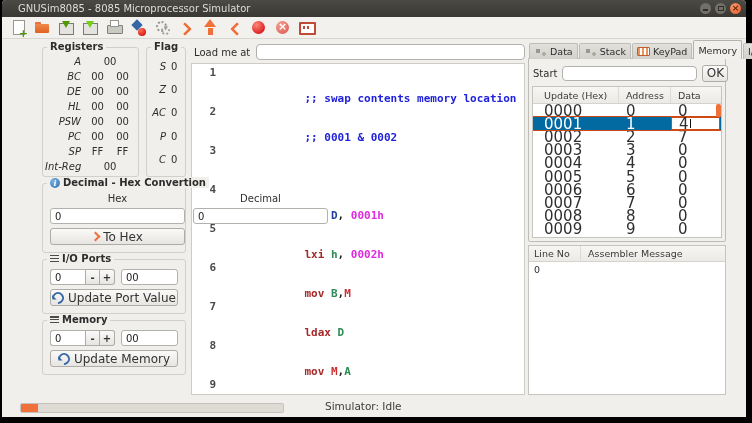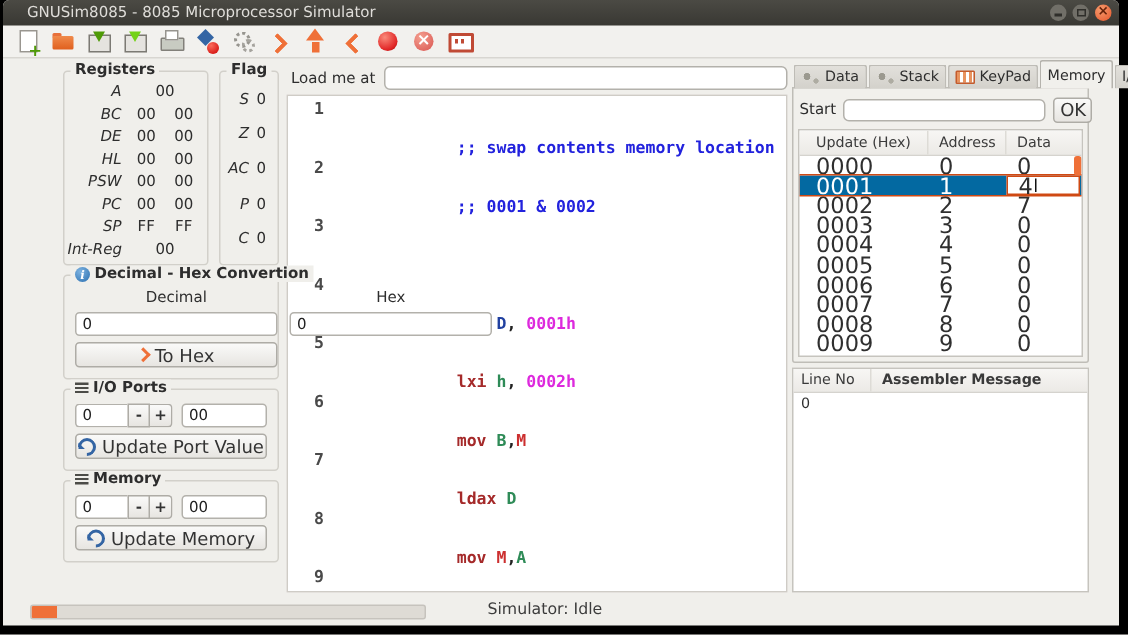--- a/index.html
+++ b/index.html
@@ -147,21 +147,21 @@
   .mrow.sel .c1,.mrow.sel .c2{color:#fff;}
   .mc3.edit{background:#fff;border:1px solid #cf4913;height:100%;display:flex;align-items:center;margin-right:1px;}
   .caret{display:none;}
   .mc3.edit .caret{display:inline-block;width:1px;height:9px;background:#111;margin-left:1px;}
   .vthumb{position:absolute;right:0;top:17px;width:5px;height:13px;background:#ef7038;border-radius:2px;}
   .pane2{flex:1;background:#fff;border:1px solid #c6c4be;margin-top:3px;margin-bottom:2px;overflow:hidden;}
   .lhead{display:flex;height:15px;align-items:center;background:linear-gradient(#f7f6f4,#eceae6);
          border-bottom:1px solid #d5d3ce;font-size:9.5px;color:#3a3a3a;}
   .lhead .hc{border-right:1px solid #dddbd6;height:100%;display:flex;align-items:center;box-sizing:border-box;}
   .lc1{width:52px;padding-left:5px;box-sizing:border-box;}
-  .lc2{flex:1;padding-left:7px;box-sizing:border-box;font-weight:bold;}
+  .lc2{flex:1;padding-left:7px;box-sizing:border-box;}
   .lrow{display:flex;height:15px;align-items:center;font-size:9.5px;color:#2f2f2f;}
 
   
   .statusbar{height:20px;flex:none;position:relative;}
   .progress{position:absolute;left:18px;top:6px;width:262px;height:8px;background:#dedbd5;
             border:1px solid #c6c3bd;border-radius:2px;overflow:hidden;}
   .progress .fill{width:17px;height:100%;background:#ef7038;}
   .statustext{position:absolute;left:323px;top:3px;font-size:10.5px;color:#3c3c3c;}
 </style>
 </head>
@@ -302,22 +302,22 @@
             </div>
         </div>
       </div>
 
       <div class="frame">
         <div class="frame-title">
           <span class="info-icon">i</span>
           <span>Decimal - Hex Convertion</span>
         </div>
         <div class="dechex-grid">
+          <div class="collabel">Hex</div>
           <div class="collabel">Decimal</div>
-          <div class="collabel">Hex</div>
           <input class="entry" value="0" style="">
           <input class="entry" value="0" style="">
           <div class="btn">
             <span class="chev right"></span>
             <span>To Hex</span>
           </div>
         </div>
       </div>
 
       <div class="frame">

